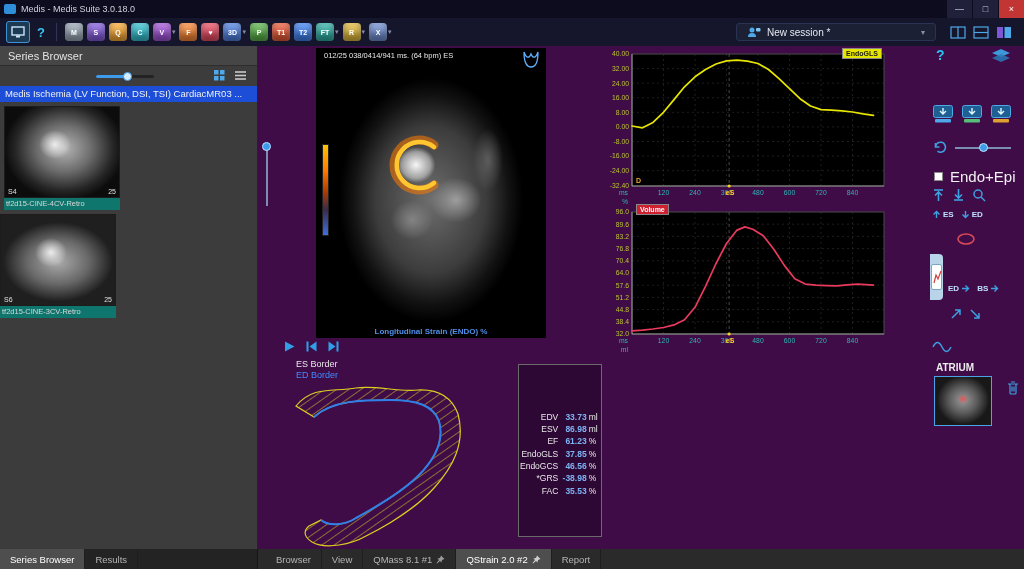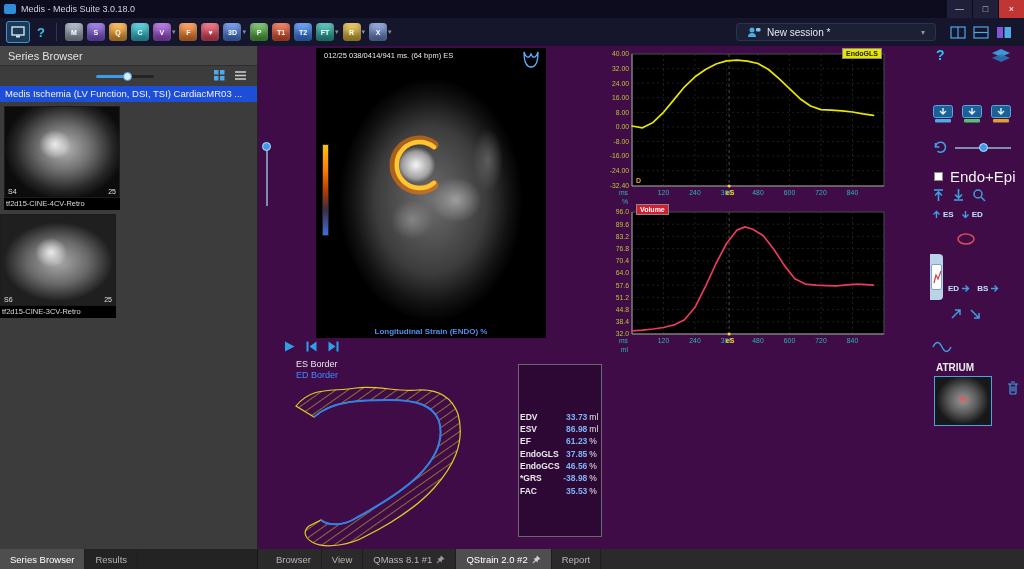--- a/index.html
+++ b/index.html
@@ -36,21 +36,21 @@
   .viewbtns{position:absolute;right:10px;top:3px;display:flex;gap:8px;}
   .lp-study{height:16px;line-height:16px;background:#1d4ed8;color:#f0f0f0;font-size:9.5px;padding-left:5px;white-space:nowrap;overflow:hidden;}
   .thumb{position:absolute;width:116px;}
   .thumb-img{position:relative;width:116px;height:92px;background:#0c0c0c;overflow:hidden;border:1px solid #1c1c1c;}
   .thumb-img::before{content:"";position:absolute;inset:0;background:radial-gradient(55% 60% at 52% 46%, #b5b5b5, #6f6f6f 42%, #262626 78%, #0c0c0c 96%);}
   .thumb-img.t2::before{background:radial-gradient(48% 70% at 45% 50%, #c8c8c8, #787878 40%, #222222 80%);}
   .thumb-img.t3::before{background:radial-gradient(60% 55% at 50% 52%, #ababab, #686868 45%, #1f1f1f 80%);}
   .thumb-img::after{content:"";position:absolute;left:30%;top:26%;width:28%;height:32%;border-radius:50%;background:radial-gradient(closest-side,#ececec,rgba(0,0,0,0));}
   .t-id{position:absolute;left:3px;bottom:2px;color:#e0e0e0;font-size:7px;z-index:2;}
   .t-count{position:absolute;right:3px;bottom:2px;color:#e0e0e0;font-size:7px;z-index:2;}
-  .t-caption{height:12px;line-height:12px;background:#000000;color:#d8d8d8;font-size:7.5px;padding-left:2px;white-space:nowrap;overflow:hidden;}
+  .t-caption{height:12px;line-height:12px;background:#0f766e;color:#d8d8d8;font-size:7.5px;padding-left:2px;white-space:nowrap;overflow:hidden;}
 
   
   #mainbg{position:absolute;left:258px;top:46px;width:766px;height:503px;background:#3f0c48;}
 
   
   #vslider{position:absolute;left:262px;top:142px;width:9px;height:66px;}
   #vslider .track{position:absolute;left:4px;top:6px;width:2px;height:58px;background:#7a8fb0;}
   #vslider .vs-handle{position:absolute;left:0;top:0;width:9px;height:9px;border-radius:50%;background:#3d9be9;border:1px solid #bfe2ff;}
   #viewport{position:absolute;left:316px;top:48px;width:230px;height:290px;background:#000;}
   #mri{position:absolute;inset:0;background:
@@ -69,21 +69,21 @@
 
   
   #eslabel{position:absolute;left:296px;top:359px;color:#e8e8e8;font-size:9px;}
   #edlabel{position:absolute;left:296px;top:370px;color:#3f8cff;font-size:9px;}
   #contour{position:absolute;left:268px;top:360px;}
 
   
   #resultsbox{position:absolute;left:518px;top:364px;width:84px;height:173px;border:1px solid #6a6a6a;background:rgba(15,4,20,.35);}
   #resultsbox table{position:absolute;left:0;top:46px;width:100%;border-collapse:collapse;}
   #resultsbox td{font-size:8.5px;padding:1.5px 1px;line-height:1.1;}
-  td.lbl{color:#e8e8e8;font-weight:bold;text-align:left;}
+  td.lbl{color:#e8e8e8;font-weight:normal;text-align:right;}
   td.val{color:#7db4f5;font-weight:bold;text-align:right;width:30px;}
   td.unit{color:#e8e8e8;text-align:left;width:15px;padding-left:3px;}
 
   
   .chartbox{position:absolute;}
   .badge{position:absolute;font-size:7px;font-weight:bold;padding:1px 3px;border:1px solid #888;}
   .badge-yellow{right:14px;top:4px;background:#e6e600;color:#1a1a1a;}
   .badge-red{left:40px;top:0;background:#d02030;color:#fff;}
 
   

